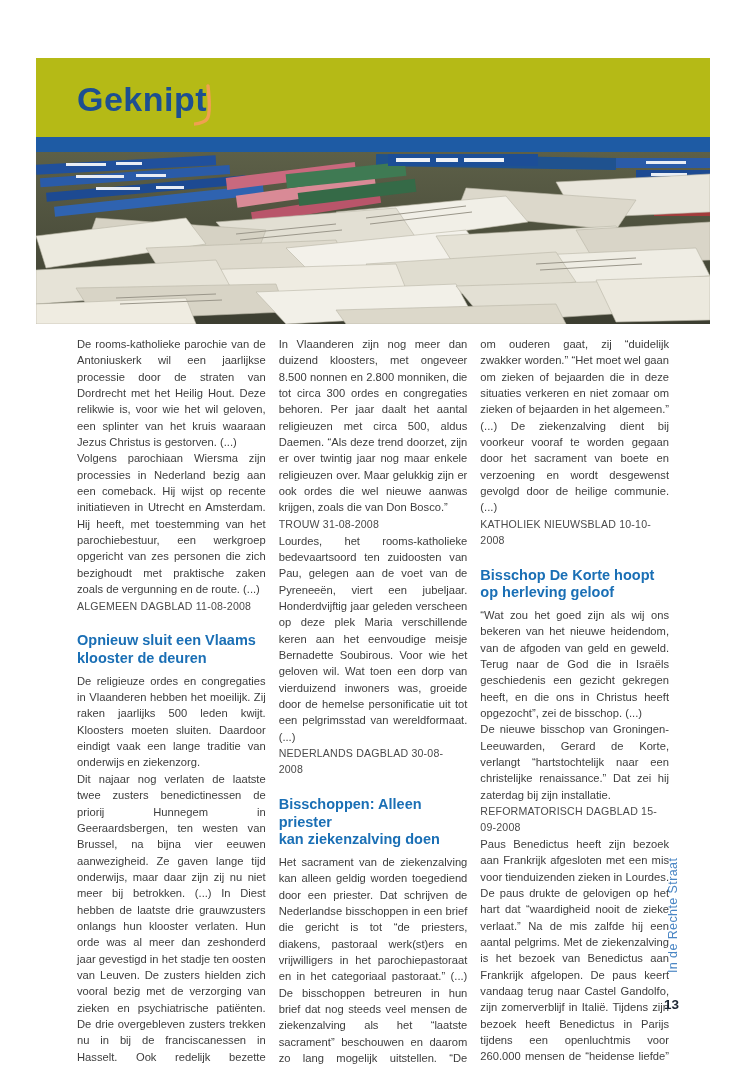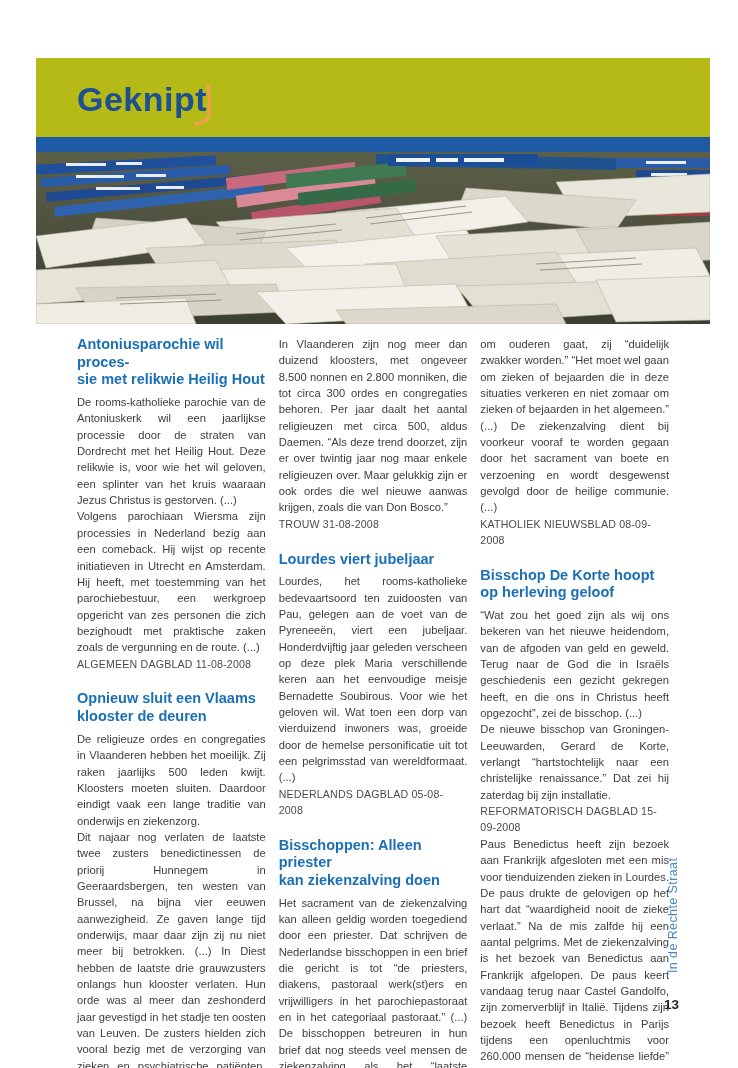--- a/index.html
+++ b/index.html
@@ -127,43 +127,40 @@
       <g fill="#f0f3f8">
         <rect x="360" y="6" width="34" height="4"></rect>
           <rect x="400" y="6" width="22" height="4"></rect>
           <rect x="428" y="6" width="40" height="4"></rect>
       </g>
     </svg>
   </div>
 
   <div class="content">
       <div class="col">
-        <h3>Antoniusparochie wil proces-
-sie met relikwie Heilig Hout</h3>
         <p>De rooms-katholieke parochie van de Antoniuskerk wil een jaarlijkse processie door de straten van Dordrecht met het Heilig Hout. Deze relikwie is, voor wie het wil geloven, een splinter van het kruis waaraan Jezus Christus is gestorven. (...)</p>
         <p>Volgens parochiaan Wiersma zijn processies in Nederland bezig aan een comeback. Hij wijst op recente initiatieven in Utrecht en Amsterdam. Hij heeft, met toestemming van het parochiebestuur, een werkgroep opgericht van zes personen die zich bezighoudt met praktische zaken zoals de vergunning en de route. (...)</p>
         <div class="source">ALGEMEEN DAGBLAD 11-08-2008</div>
         <h3>Opnieuw sluit een Vlaams
 klooster de deuren</h3>
         <p>De religieuze ordes en congregaties in Vlaanderen hebben het moeilijk. Zij raken jaarlijks 500 leden kwijt. Kloosters moeten sluiten. Daardoor eindigt vaak een lange traditie van onderwijs en ziekenzorg.</p>
         <p>Dit najaar nog verlaten de laatste twee zusters benedictinessen de priorij Hunnegem in Geeraardsbergen, ten westen van Brussel, na bijna vier eeuwen aanwezigheid. Ze gaven lange tijd onderwijs, maar daar zijn zij nu niet meer bij betrokken. (...) In Diest hebben de laatste drie grauwzusters onlangs hun klooster verlaten. Hun orde was al meer dan zeshonderd jaar gevestigd in het stadje ten oosten van Leuven. De zusters hielden zich vooral bezig met de verzorging van zieken en psychiatrische patiënten. De drie overgebleven zusters trekken nu in bij de franciscanessen in Hasselt. Ook redelijk bezette kloosters sloten hun poorten. Zo vertrekken de zusters franciscanessen uit Wuustwezel, niet ver van de Nederlandse grens, naar het nabijgelegen Malle. (...)</p>
       </div>
       <div class="col">
         <p>In Vlaanderen zijn nog meer dan duizend kloosters, met ongeveer 8.500 nonnen en 2.800 monniken, die tot circa 300 ordes en congregaties behoren. Per jaar daalt het aantal religieuzen met circa 500, aldus Daemen. “Als deze trend doorzet, zijn er over twintig jaar nog maar enkele religieuzen over. Maar gelukkig zijn er ook ordes die wel nieuwe aanwas krijgen, zoals die van Don Bosco.”</p>
         <div class="source">TROUW 31-08-2008</div>
-        <h3>Lourdes viert jubeljaar</h3>
         <p>Lourdes, het rooms-katholieke bedevaartsoord ten zuidoosten van Pau, gelegen aan de voet van de Pyreneeën, viert een jubeljaar. Honderdvijftig jaar geleden verscheen op deze plek Maria verschillende keren aan het eenvoudige meisje Bernadette Soubirous. Voor wie het geloven wil. Wat toen een dorp van vierduizend inwoners was, groeide door de hemelse personificatie uit tot een pelgrimsstad van wereldformaat.(...)</p>
-        <div class="source">NEDERLANDS DAGBLAD 05-08-2008</div>
+        <div class="source">NEDERLANDS DAGBLAD 30-08-2008</div>
         <h3>Bisschoppen: Alleen priester
 kan ziekenzalving doen</h3>
         <p>Het sacrament van de ziekenzalving kan alleen geldig worden toegediend door een priester. Dat schrijven de Nederlandse bisschoppen in een brief die gericht is tot “de priesters, diakens, pastoraal werk(st)ers en vrijwilligers in het parochiepastoraat en in het categoriaal pastoraat.” (...) De bisschoppen betreuren in hun brief dat nog steeds veel mensen de ziekenzalving als het “laatste sacrament” beschouwen en daarom zo lang mogelijk uitstellen. “De geschikte tijd om het te ontvangen is dan ook reeds aanwezig wanneer een gelovige door ziekte of ouderdom in levensgevaar begint te komen”, schrijven zij. De ziekenzalving is toe te dienen voordat iemand een zware operatie ondergaat, ernstig ziek is of, indien het</p>
       </div>
       <div class="col">
         <p>om ouderen gaat, zij “duidelijk zwakker worden.” “Het moet wel gaan om zieken of bejaarden die in deze situaties verkeren en niet zomaar om zieken of bejaarden in het algemeen.” (...) De ziekenzalving dient bij voorkeur vooraf te worden gegaan door het sacrament van boete en verzoening en wordt desgewenst gevolgd door de heilige communie. (...)</p>
-        <div class="source">KATHOLIEK NIEUWSBLAD 08-09-2008</div>
+        <div class="source">KATHOLIEK NIEUWSBLAD 10-10-2008</div>
         <h3>Bisschop De Korte hoopt
 op herleving geloof</h3>
         <p>“Wat zou het goed zijn als wij ons bekeren van het nieuwe heidendom, van de afgoden van geld en geweld. Terug naar de God die in Israëls geschiedenis een gezicht gekregen heeft, en die ons in Christus heeft opgezocht”, zei de bisschop. (...)</p>
         <p>De nieuwe bisschop van Groningen-Leeuwarden, Gerard de Korte, verlangt “hartstochtelijk naar een christelijke renaissance.” Dat zei hij zaterdag bij zijn installatie.</p>
         <div class="source">REFORMATORISCH DAGBLAD 15-09-2008</div>
         <p>Paus Benedictus heeft zijn bezoek aan Frankrijk afgesloten met een mis voor tienduizenden zieken in Lourdes. De paus drukte de gelovigen op het hart dat “waardigheid nooit de zieke verlaat.” Na de mis zalfde hij een aantal pelgrims. Met de ziekenzalving is het bezoek van Benedictus aan Frankrijk afgelopen. De paus keert vandaag terug naar Castel Gandolfo, zijn zomerverblijf in Italië. Tijdens zijn bezoek heeft Benedictus in Parijs tijdens een openluchtmis voor 260.000 mensen de “heidense liefde” voor geld en macht veroordeeld en met joodse en islamitische leiders gepraat. Zijn bezoek heeft vier dagen geduurd.</p>
       </div>
     </div>
 
   <div class="vlabel">In de Rechte Straat</div>

